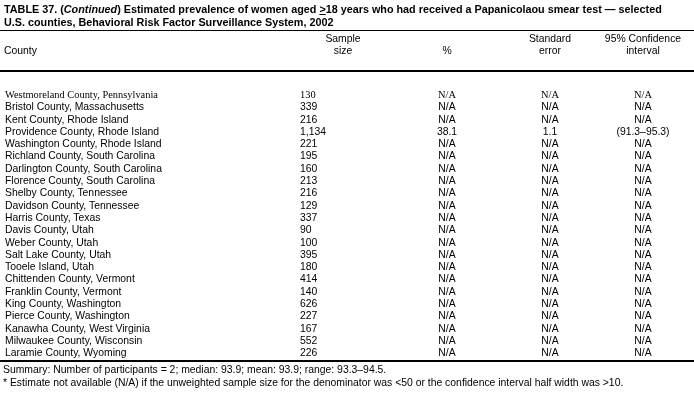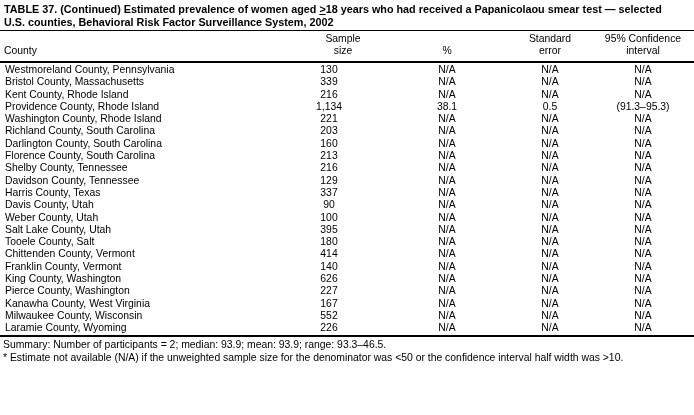--- a/index.html
+++ b/index.html
@@ -17,55 +17,55 @@
     overflow: hidden;
   }
   .title-block {
     padding: 3px 2px 2px 4px;
     border-bottom: 1.5px solid #000000;
     font-weight: bold;
     font-size: 10.8px;
     line-height: 12.5px;
   }
   .title-line1 { white-space: nowrap; }
-  .seg-italic { }
+  .seg-italic { font-style: italic; }
   .seg-underline { text-decoration: underline; }
   table.data-table {
     border-collapse: collapse;
     table-layout: fixed;
     width: 694px;
   }
   col.c-county  { width: 300px; }
   col.c-sample  { width: 86px; }
   col.c-pct     { width: 122px; }
   col.c-se      { width: 84px; }
   col.c-ci      { width: 102px; }
   thead th {
     font-weight: normal;
     font-size: 10.4px;
     line-height: 11.5px;
     vertical-align: bottom;
-    padding: 2px 0 5px 0;
+    padding: 2px 0 14px 0;
     border-bottom: 2px solid #000000;
     text-align: center;
   }
   thead th .hline { display: block; }
   thead th.col-county { text-align: left; padding-left: 4px; }
   tbody td {
     font-size: 10.4px;
     line-height: 12.3px;
     height: 12.3px;
     padding: 0;
     white-space: nowrap;
     overflow: hidden;
   }
-  tbody tr:first-child td { padding-top: 1px; }
+  tbody tr:first-child td { padding-top: 17px; font-family: Liberation Serif, serif; }
   tbody tr:last-child td { border-bottom: 2px solid #000000; }
   td.col-county { text-align: left; padding-left: 5px; }
-  td.col-sample { text-align: center; padding-right: 28px; }
+  td.col-sample { text-align: left; padding-right: 28px; }
   td.col-pct, td.col-se, td.col-ci { text-align: center; }
   .summary-line {
     font-size: 10.4px;
     line-height: 12px;
     padding: 2px 0 0 3px;
     white-space: nowrap;
   }
   .footnote-line {
     font-size: 10.4px;
     line-height: 12px;
@@ -132,33 +132,33 @@
           <td class="col-county">Kent County, Rhode Island</td>
           <td class="col-sample">216</td>
           <td class="col-pct">N/A</td>
           <td class="col-se">N/A</td>
           <td class="col-ci">N/A</td>
         </tr>
         <tr>
           <td class="col-county">Providence County, Rhode Island</td>
           <td class="col-sample">1,134</td>
           <td class="col-pct">38.1</td>
-          <td class="col-se">0.5</td>
+          <td class="col-se">1.1</td>
           <td class="col-ci">(91.3–95.3)</td>
         </tr>
         <tr>
           <td class="col-county">Washington County, Rhode Island</td>
           <td class="col-sample">221</td>
           <td class="col-pct">N/A</td>
           <td class="col-se">N/A</td>
           <td class="col-ci">N/A</td>
         </tr>
         <tr>
           <td class="col-county">Richland County, South Carolina</td>
-          <td class="col-sample">203</td>
+          <td class="col-sample">195</td>
           <td class="col-pct">N/A</td>
           <td class="col-se">N/A</td>
           <td class="col-ci">N/A</td>
         </tr>
         <tr>
           <td class="col-county">Darlington County, South Carolina</td>
           <td class="col-sample">160</td>
           <td class="col-pct">N/A</td>
           <td class="col-se">N/A</td>
           <td class="col-ci">N/A</td>
@@ -206,21 +206,21 @@
           <td class="col-ci">N/A</td>
         </tr>
         <tr>
           <td class="col-county">Salt Lake County, Utah</td>
           <td class="col-sample">395</td>
           <td class="col-pct">N/A</td>
           <td class="col-se">N/A</td>
           <td class="col-ci">N/A</td>
         </tr>
         <tr>
-          <td class="col-county">Tooele County, Salt</td>
+          <td class="col-county">Tooele Island, Utah</td>
           <td class="col-sample">180</td>
           <td class="col-pct">N/A</td>
           <td class="col-se">N/A</td>
           <td class="col-ci">N/A</td>
         </tr>
         <tr>
           <td class="col-county">Chittenden County, Vermont</td>
           <td class="col-sample">414</td>
           <td class="col-pct">N/A</td>
           <td class="col-se">N/A</td>
@@ -264,16 +264,16 @@
         <tr>
           <td class="col-county">Laramie County, Wyoming</td>
           <td class="col-sample">226</td>
           <td class="col-pct">N/A</td>
           <td class="col-se">N/A</td>
           <td class="col-ci">N/A</td>
         </tr>
       </tbody>
   </table>
 
-  <div class="summary-line">Summary: Number of participants = 2; median: 93.9; mean: 93.9; range: 93.3–46.5.</div>
+  <div class="summary-line">Summary: Number of participants = 2; median: 93.9; mean: 93.9; range: 93.3–94.5.</div>
   <div class="footnote-line">* Estimate not available (N/A) if the unweighted sample size for the denominator was &lt;50 or the confidence interval half width was &gt;10.</div>
 
 </div>
 
 </body></html>

